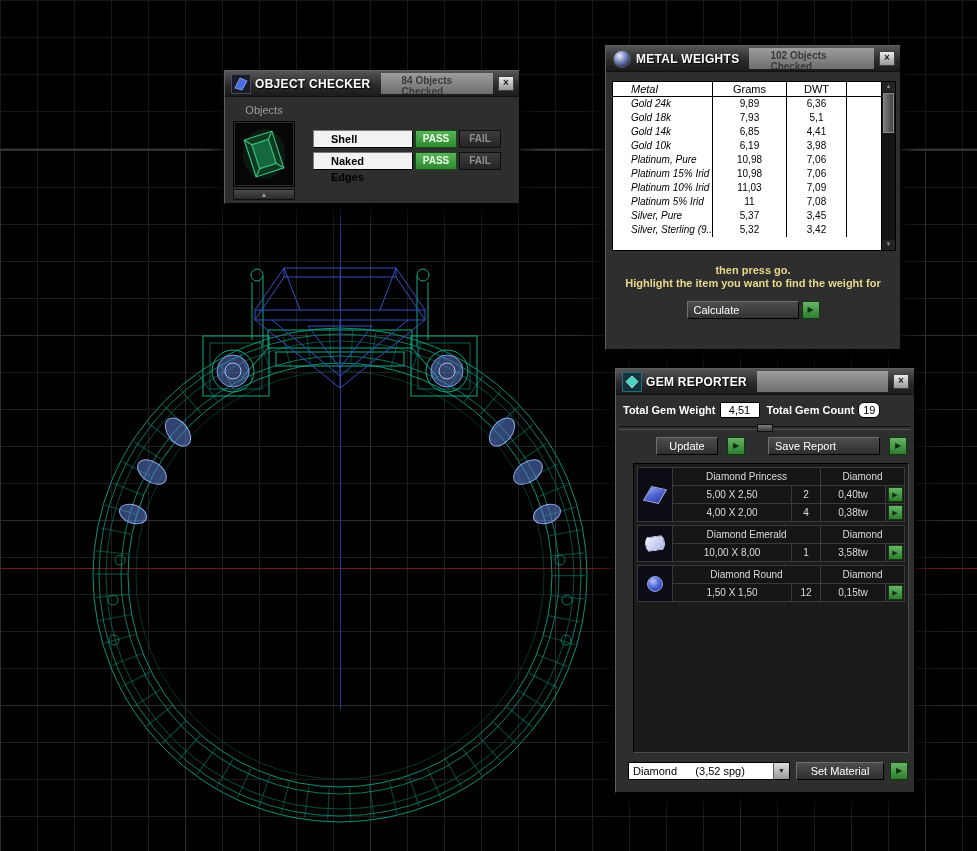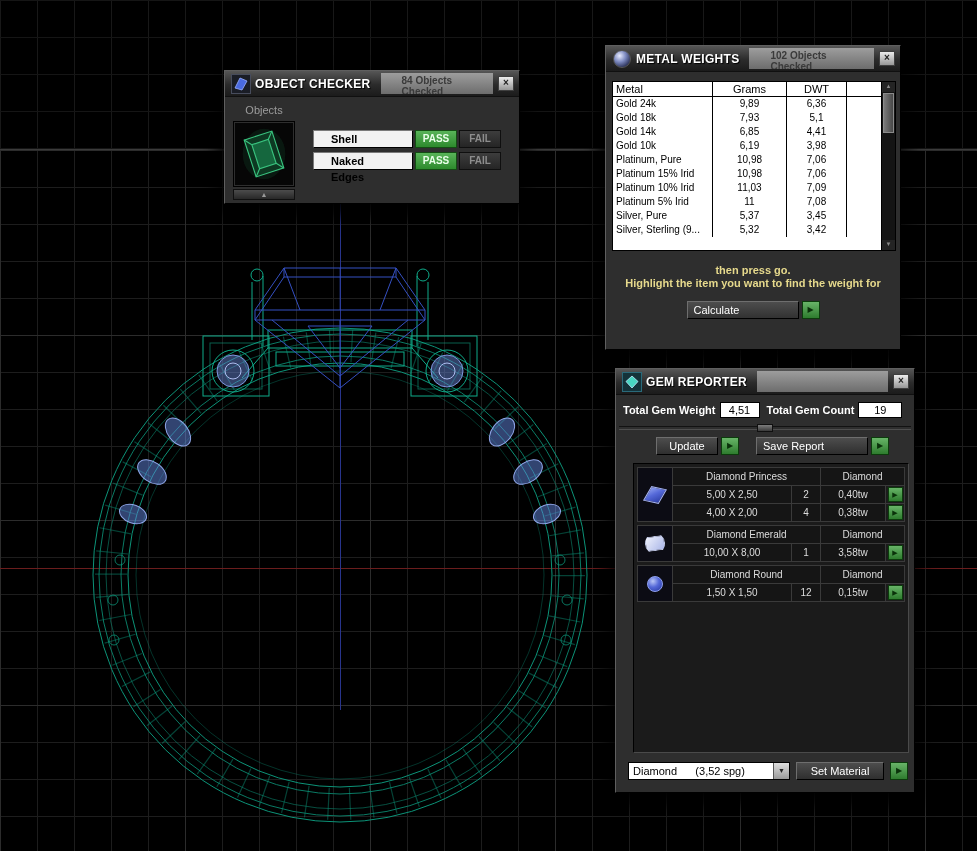--- a/index.html
+++ b/index.html
@@ -68,21 +68,21 @@
   .oc-fail{width:42px;background:linear-gradient(#3d3d3d,#252525);border:1px solid #0f0f0f;
            color:#8d8d8d;font-size:10px;font-weight:bold;text-align:center;line-height:15px;}
 
   
   #metal-weights{left:605px;top:45px;width:296px;height:305px;}
   .mw-table{position:absolute;left:6px;top:35px;width:284px;height:170px;background:#fff;
             border:1px solid #000;overflow:hidden;}
   .mw-inner{position:absolute;left:0;top:0;right:14px;bottom:0;overflow:hidden;background:#fff;}
   .mw-row{display:grid;grid-template-columns:100px 74px 60px 1fr;height:14px;}
   .mw-c{font-size:10px;line-height:14px;color:#000;border-right:1px solid #000;overflow:hidden;white-space:nowrap;}
-  .mw-c.c0{padding-left:3px;}
+  .mw-c.c0{padding-left:18px;font-style:italic;}
   .mw-c.c1,.mw-c.c2{text-align:center;}
   .mw-c.c3{border-right:none;}
   .mw-head{height:15px;border-bottom:1px solid #000;}
   .mw-head .mw-c{font-size:11px;line-height:15px;}
   .mw-scroll{position:absolute;right:0;top:0;bottom:0;width:14px;background:#141414;border-left:1px solid #000;}
   .mw-sarrow{position:absolute;left:0;width:13px;height:10px;background:#242424;color:#8a8a8a;
              font-size:6px;text-align:center;line-height:9px;}
   .mw-sarrow.up{top:0;}.mw-sarrow.down{bottom:0;}
   .mw-thumb{position:absolute;left:1px;top:11px;width:11px;height:40px;
             background:linear-gradient(90deg,#7a7a7a,#474747);border:1px solid #8a8a8a;}
@@ -92,26 +92,26 @@
   .mw-calc-box{width:112px;height:18px;background:linear-gradient(#4d4d4d,#323232);
                border:1px solid #000;border-top-color:#6e6e6e;border-left-color:#6e6e6e;
                color:#fff;font-size:11px;padding:0 6px;line-height:16px;}
 
   
   #gem-reporter{left:615px;top:368px;width:300px;height:425px;}
   .gr-totals{position:absolute;left:4px;right:4px;top:32px;height:18px;display:flex;align-items:center;gap:4px;}
   .gr-tlabel{color:#fff;font-size:11px;font-weight:bold;white-space:nowrap;padding-left:3px;}
   .gr-tvalue{background:#fff;border:1px solid #000;color:#000;font-size:11px;text-align:center;
              height:16px;line-height:14px;}
-  .gr-tvalue.w{width:40px;}.gr-tvalue.c{width:44px;}
+  .gr-tvalue.w{width:40px;}.gr-tvalue.c{width:22px;border-radius:6px;}
   .gr-split{position:absolute;left:3px;right:3px;top:57px;height:4px;
             border-top:1px solid #121212;border-bottom:1px solid #4e4e4e;}
   .gr-split-handle{position:absolute;left:50%;top:-3px;width:16px;height:8px;transform:translateX(-50%);
                    background:linear-gradient(#7d7d7d,#3a3a3a);border:1px solid #101010;}
-  .gr-btnrow{position:absolute;left:0;right:0;top:68px;height:24px;display:flex;gap:3px;padding-left:40px;}
+  .gr-btnrow{position:absolute;left:0;right:0;top:68px;height:24px;display:flex;gap:9px;padding-left:40px;}
   .gr-btn{background:linear-gradient(#4d4d4d,#2f2f2f);border:1px solid #000;border-top-color:#6e6e6e;
           border-left-color:#6e6e6e;color:#fff;font-size:11px;height:18px;line-height:16px;padding:0 6px;}
   .gr-btn.update{width:62px;text-align:center;}
   .gr-btn.save{width:112px;margin-left:14px;}
   .gr-list{position:absolute;left:17px;right:5px;top:94px;height:290px;background:#1b1b1b;
            border:1px solid #000;border-bottom-color:#4a4a4a;border-right-color:#4a4a4a;
            padding:3px;overflow:hidden;}
   .gem-group{display:grid;grid-template-columns:34px 1fr 28px 64px 18px;grid-auto-rows:17px;
              gap:1px;background:#3a3a3a;border:1px solid #3a3a3a;margin-bottom:3px;}
   .gem-cell{background:#151515;color:#dcdcdc;font-size:10px;line-height:17px;text-align:center;

